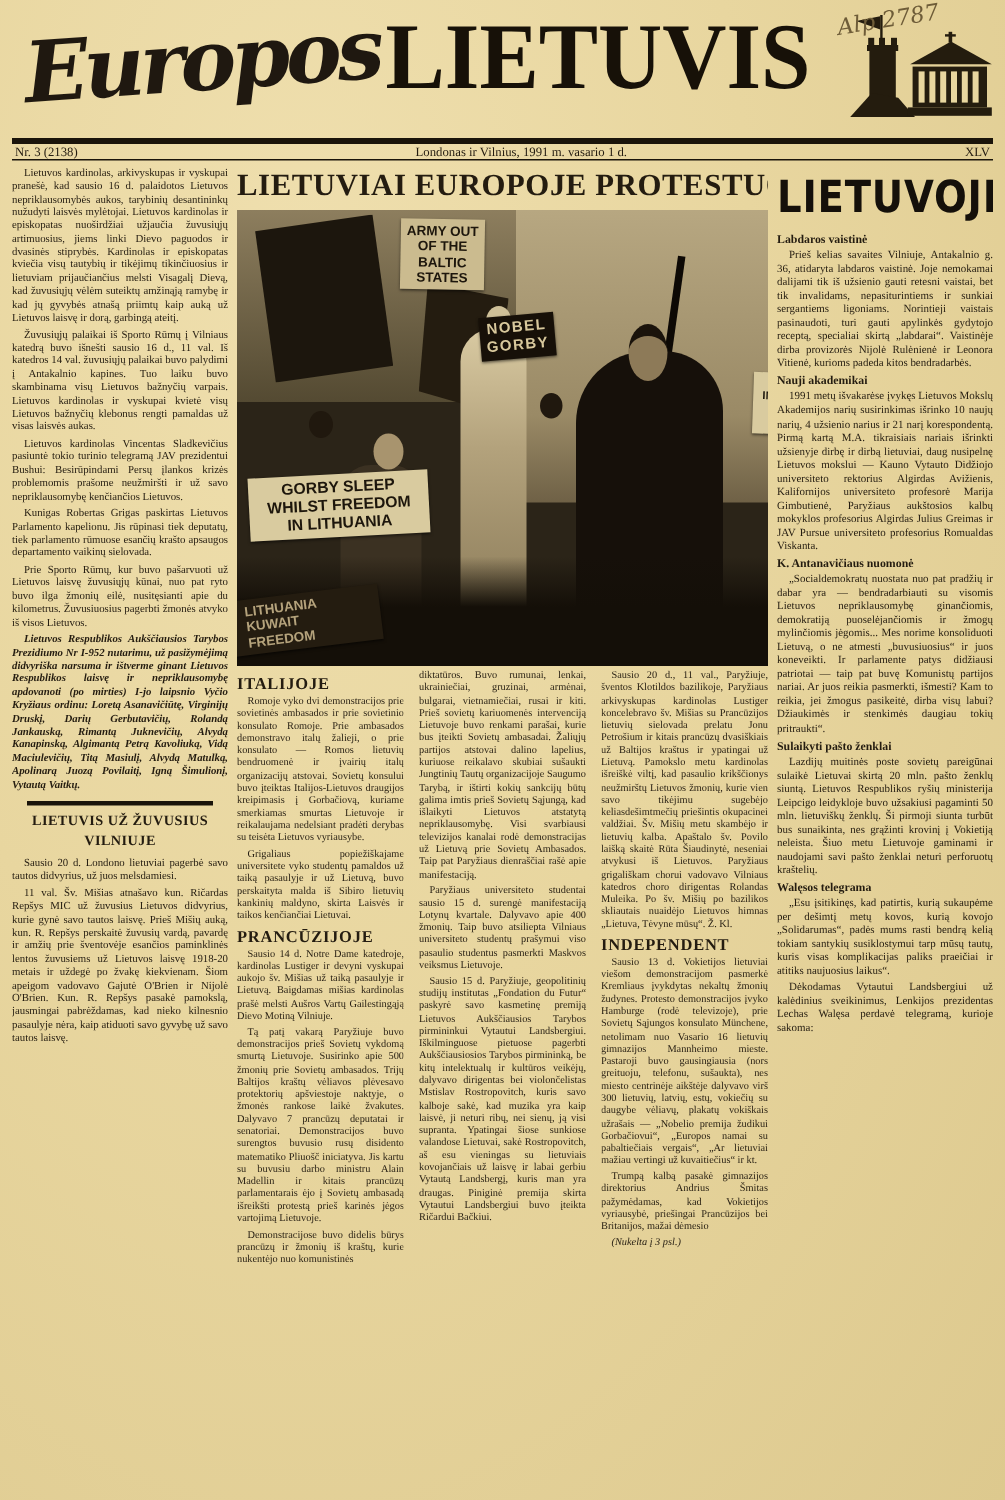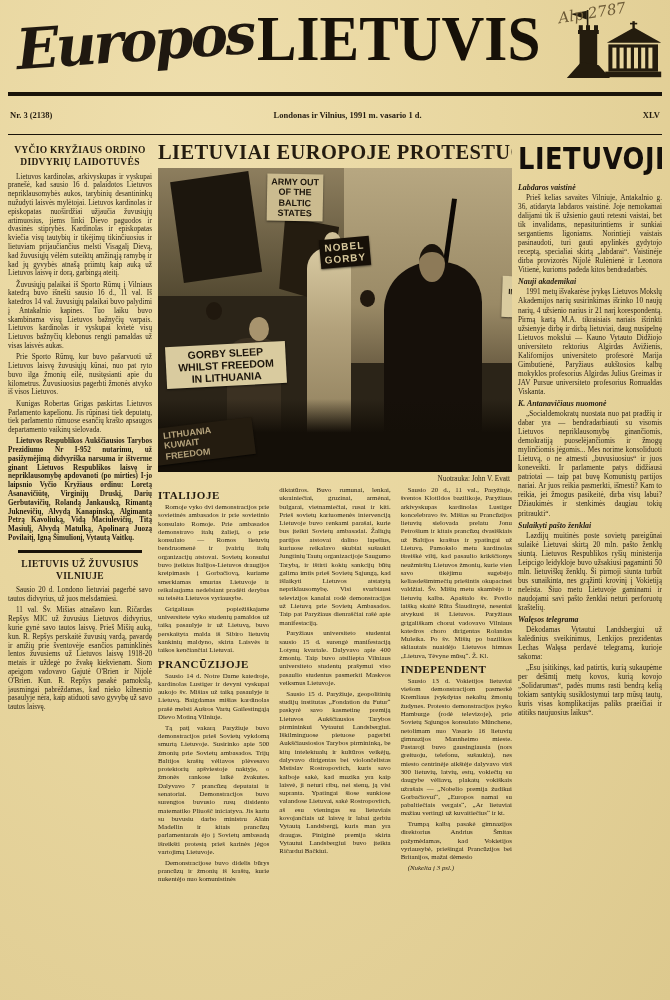--- a/index.html
+++ b/index.html
@@ -13,30 +13,30 @@
     font-size:56px;letter-spacing:-3px;display:inline-block;transform:rotate(-4deg);color:#1f1810;}
   .main-title{font-family:"Liberation Serif",serif;font-weight:bold;font-size:57px;
     display:inline-block;transform:scale(1.04,1.1);transform-origin:left bottom;
     letter-spacing:0;color:#171108;margin-left:4px;}
   .hand-note{position:absolute;top:4px;right:44px;font-family:"DejaVu Serif",serif;
     font-style:italic;font-size:15px;color:#6e5c38;transform:rotate(-9deg);z-index:3;}
   .bldg{position:absolute;right:4px;top:6px;}
   
   .dateline{margin:0 8px;border-top:4px solid #1a140a;border-bottom:1px solid #1a140a;
     display:flex;justify-content:space-between;align-items:center;
-    font-size:8.5px;font-weight:bold;padding:14px 2px;}
+    font-size:8.5px;font-weight:normal;padding:0 2px;}
   
   .body-grid{display:flex;gap:6px;padding:4px 8px 0;height:876px;overflow:hidden;}
   .colL{width:144px;overflow:hidden;}
   .colC{width:354px;overflow:hidden;}
   .colR{flex:1;overflow:hidden;}
   .colL p{font-size:7.2px;line-height:1.22;text-align:justify;margin:0 0 2.5px;text-indent:8px;}
   .art-title{font-size:9.5px;font-weight:bold;text-align:center;line-height:1.3;
     margin:5px 2px 4px;letter-spacing:.3px;}
-  .bold-par{font-weight:bold;}
+  .bold-par{font-weight:bold;font-style:italic;}
   .divider{height:3px;background:#1a140a;width:86%;margin:7px auto 3px;}
   
   .headline{font-size:20.5px;font-weight:bold;letter-spacing:.4px;margin:2px 0 4px;white-space:nowrap;}
   .photo{position:relative;width:404px;height:304px;background:#2b2418;overflow:hidden;}
   .ph-wall{position:absolute;left:46%;top:0;width:54%;height:64%;
     background:linear-gradient(180deg,#b7a781,#9a8a66 70%,#6f6146);}
   .ph-skyL{position:absolute;left:0;top:0;width:46%;height:42%;
     background:linear-gradient(180deg,#8d7e5e,#544a32);}
   .ph-flag1{position:absolute;left:3%;top:1%;width:92px;height:112px;background:#1c160d;
     clip-path:polygon(0 10%,85% 0,100% 90%,15% 100%);}
@@ -71,21 +71,21 @@
   .cap2{font-size:7.2px;}
   .subcols{display:flex;gap:10px;margin-top:3px;height:520px;overflow:hidden;}
   .subcol{flex:1;overflow:hidden;}
   .subcol p{font-size:6.9px;line-height:1.2;text-align:justify;margin:0 0 2.5px;text-indent:7px;}
   .subcol p.noind{text-indent:0;}
   .sec-head{font-size:11px;font-weight:bold;margin:3px 0 2px;letter-spacing:.5px;}
   .cont{font-style:italic;text-align:center;font-size:7.2px;text-indent:0;}
   
   .liet-title{font-family:"DejaVu Sans",sans-serif;font-weight:bold;font-size:25px;
     letter-spacing:.5px;transform:scale(1.03,1.18);transform-origin:left top;margin:3px 0 12px;color:#15100a;}
-  .sub-head{font-size:7.9px;font-weight:bold;margin:3px 0 1px;font-style:italic;}
+  .sub-head{font-size:7.9px;font-weight:bold;margin:3px 0 1px;}
   .colR p{font-size:7.3px;line-height:1.24;text-align:justify;margin:0 0 2px;text-indent:8px;}
   h1,h2,h3,h4{padding:0;margin:0;}
 </style>
 </head>
 <body>
 
 <div class="page">
 
   <div class="hand-note">Alp 2787</div>
 
@@ -122,25 +122,25 @@
 
   <div class="dateline">
     <span>Nr. 3 (2138)</span>
     <span>Londonas ir Vilnius,  1991 m. vasario 1 d.</span>
     <span>XLV</span>
   </div>
 
   <main class="body-grid">
 
     <section class="colL">
-      <h2 class="art-title">VYČIO KRYŽIAUS ORDINO DIDVYRIŲ LAIDOTUVĖS</h2>
       <p>Lietuvos kardinolas, arkivyskupas ir vyskupai pranešė, kad sausio 16 d. palaidotos Lietuvos nepriklausomybės aukos, tarybinių desantininkų nužudyti laisvės mylėtojai. Lietuvos kardinolas ir episkopatas nuoširdžiai užjaučia žuvusiųjų artimuosius, jiems linki Dievo paguodos ir dvasinės stiprybės. Kardinolas ir episkopatas kviečia visų tautybių ir tikėjimų tikinčiuosius ir lietuviam prijaučiančius melsti Visagalį Dievą, kad žuvusiųjų vėlėm suteiktų amžinąją ramybę ir kad jų gyvybės atnašą priimtų kaip auką už Lietuvos laisvę ir dorą, garbingą ateitį.</p>
       <p>Žuvusiųjų palaikai iš Sporto Rūmų į Vilniaus katedrą buvo išnešti sausio 16 d., 11 val. Iš katedros 14 val. žuvusiųjų palaikai buvo palydimi į Antakalnio kapines. Tuo laiku buvo skambinama visų Lietuvos bažnyčių varpais. Lietuvos kardinolas ir vyskupai kvietė visų Lietuvos bažnyčių klebonus rengti pamaldas už visas laisvės aukas.</p>
+      <p>Lietuvos kardinolas Vincentas Sladkevičius pasiuntė tokio turinio telegramą JAV prezidentui Bushui: Besirūpindami Persų įlankos krizės problemomis prašome neužmiršti ir už savo nepriklausomybę kenčiančios Lietuvos.</p>
+      <p>Kunigas Robertas Grigas paskirtas Lietuvos Parlamento kapelionu. Jis rūpinasi tiek deputatų, tiek parlamento rūmuose esančių krašto apsaugos departamento vaikinų sielovada.</p>
       <p>Prie Sporto Rūmų, kur buvo pašarvuoti už Lietuvos laisvę žuvusiųjų kūnai, nuo pat ryto buvo ilga žmonių eilė, nusitęsianti apie du kilometrus. Žuvusiuosius pagerbti žmonės atvyko iš visos Lietuvos.</p>
-      <p>Kunigas Robertas Grigas paskirtas Lietuvos Parlamento kapelionu. Jis rūpinasi tiek deputatų, tiek parlamento rūmuose esančių krašto apsaugos departamento vaikinų sielovada.</p>
       <p class="bold-par">Lietuvos Respublikos Aukščiausios Tarybos Prezidiumo Nr I-952 nutarimu, už pasižymėjimą didvyriška narsuma ir ištverme ginant Lietuvos Respublikos laisvę ir nepriklausomybę apdovanoti (po mirties) I-jo laipsnio Vyčio Kryžiaus ordinu: Loretą Asanavičiūtę, Virginijų Druskį, Darių Gerbutavičių, Rolandą Jankauską, Rimantą Juknevičių, Alvydą Kanapinską, Algimantą Petrą Kavoliuką, Vidą Maciulevičių, Titą Masiulį, Alvydą Matulką, Apolinarą Juozą Povilaitį, Igną Šimulionį, Vytautą Vaitkų.</p>
       <div class="divider"></div>
       <h2 class="art-title">LIETUVIS UŽ ŽUVUSIUS VILNIUJE</h2>
       <p>Sausio 20 d. Londono lietuviai pagerbė savo tautos didvyrius, už juos melsdamiesi.</p>
       <p>11 val. Šv. Mišias atnašavo kun. Ričardas Repšys MIC už žuvusius Lietuvos didvyrius, kurie gynė savo tautos laisvę. Prieš Mišių auką, kun. R. Repšys perskaitė žuvusių vardą, pavardę ir amžių prie šventovėje esančios paminklinės lentos žuvusiems už Lietuvos laisvę 1918-20 metais ir uždegė po žvakę kiekvienam. Šiom apeigom vadovavo Gajutė O'Brien ir Nijolė O'Brien. Kun. R. Repšys pasakė pamokslą, jausmingai pabrėždamas, kad nieko kilnesnio pasaulyje nėra, kaip atiduoti savo gyvybę už savo tautos laisvę.</p>
     </section>
 
     <section class="colC">
       <h1 class="headline">LIETUVIAI EUROPOJE PROTESTUOJA</h1>
 
@@ -172,21 +172,20 @@
         <div class="sign s-support">SUPPORT
 INDEPENDENT
 LITHUANIA
 NOW</div>
         <div class="sign s-kuwait">LITHUANIA
 KUWAIT
 FREEDOM</div>
       </figure>
 
       <div class="caption">
-        <div class="cap2">Nuotrauka: John V. Evatt</div>
       </div>
 
       <div class="subcols">
         <div class="subcol">
           <h3 class="sec-head">ITALIJOJE</h3>
           <p>Romoje vyko dvi demonstracijos prie sovietinės ambasados ir prie sovietinio konsulato Romoje. Prie ambasados demonstravo italų žalieji, o prie konsulato — Romos lietuvių bendruomenė ir įvairių italų organizacijų atstovai. Sovietų konsului buvo įteiktas Italijos-Lietuvos draugijos kreipimasis į Gorbačiovą, kuriame smerkiamas smurtas Lietuvoje ir reikalaujama nedelsiant pradėti derybas su teisėta Lietuvos vyriausybe.</p>
           <p>Grigaliaus popiežiškajame universitete vyko studentų pamaldos už taiką pasaulyje ir už Lietuvą, buvo perskaityta malda iš Sibiro lietuvių kankinių maldyno, skirta Laisvės ir taikos kenčiančiai Lietuvai.</p>
           <h3 class="sec-head">PRANCŪZIJOJE</h3>
           <p>Sausio 14 d. Notre Dame katedroje, kardinolas Lustiger ir devyni vyskupai aukojo šv. Mišias už taiką pasaulyje ir Lietuvą. Baigdamas mišias kardinolas prašė melsti Aušros Vartų Gailestingąją Dievo Motiną Vilniuje.</p>
           <p>Tą patį vakarą Paryžiuje buvo demonstracijos prieš Sovietų vykdomą smurtą Lietuvoje. Susirinko apie 500 žmonių prie Sovietų ambasados. Trijų Baltijos kraštų vėliavos plėvesavo protektorių apšviestoje naktyje, o žmonės rankose laikė žvakutes. Dalyvavo 7 prancūzų deputatai ir senatoriai. Demonstracijos buvo surengtos buvusio rusų disidento matematiko Pliuošč iniciatyva. Jis kartu su buvusiu darbo ministru Alain Madellin ir kitais prancūzų parlamentarais ėjo į Sovietų ambasadą išreikšti protestą prieš karinės jėgos vartojimą Lietuvoje.</p>
@@ -211,18 +210,18 @@
       <h1 class="liet-title">LIETUVOJE</h1>
       <h4 class="sub-head">Labdaros vaistinė</h4>
       <p>Prieš kelias savaites Vilniuje, Antakalnio g. 36, atidaryta labdaros vaistinė. Joje nemokamai dalijami tik iš užsienio gauti retesni vaistai, bet tik invalidams, nepasiturintiems ir sunkiai sergantiems ligoniams. Norintieji vaistais pasinaudoti, turi gauti apylinkės gydytojo receptą, specialiai skirtą „labdarai“. Vaistinėje dirba provizorės Nijolė Rulėnienė ir Leonora Vitienė, kurioms padeda kitos bendradarbės.</p>
       <h4 class="sub-head">Nauji akademikai</h4>
       <p>1991 metų išvakarėse įvykęs Lietuvos Mokslų Akademijos narių susirinkimas išrinko 10 naujų narių, 4 užsienio narius ir 21 narį korespondentą. Pirmą kartą M.A. tikraisiais nariais išrinkti užsienyje dirbę ir dirbą lietuviai, daug nusipelnę Lietuvos mokslui — Kauno Vytauto Didžiojo universiteto rektorius Algirdas Avižienis, Kalifornijos universiteto profesorė Marija Gimbutienė, Paryžiaus aukštosios kalbų mokyklos profesorius Algirdas Julius Greimas ir JAV Pursue universiteto profesorius Romualdas Viskanta.</p>
       <h4 class="sub-head">K. Antanavičiaus nuomonė</h4>
       <p>„Socialdemokratų nuostata nuo pat pradžių ir dabar yra — bendradarbiauti su visomis Lietuvos nepriklausomybę ginančiomis, demokratiją puoselėjančiomis ir žmogų mylinčiomis jėgomis... Mes norime konsoliduoti Lietuvą, o ne atmesti „buvusiuosius“ ir juos koneveikti. Ir parlamente patys didžiausi patriotai — taip pat buvę Komunistų partijos nariai. Ar juos reikia pasmerkti, išmesti? Kam to reikia, jei žmogus pasikeitė, dirba visų labui? Džiaukimės ir stenkimės daugiau tokių pritraukti“.</p>
       <h4 class="sub-head">Sulaikyti pašto ženklai</h4>
       <p>Lazdijų muitinės poste sovietų pareigūnai sulaikė Lietuvai skirtą 20 mln. pašto ženklų siuntą. Lietuvos Respublikos ryšių ministerija Leipcigo leidykloje buvo užsakiusi pagaminti 50 mln. lietuviškų ženklų. Ši pirmoji siunta turbūt bus sunaikinta, nes grąžinti krovinį į Vokietiją neleista. Šiuo metu Lietuvoje gaminami ir naudojami savi pašto ženklai neturi perforuotų kraštelių.</p>
       <h4 class="sub-head">Walęsos telegrama</h4>
+      <p>„Esu įsitikinęs, kad patirtis, kurią sukaupėme per dešimtį metų kovos, kurią kovojo „Solidarumas“, padės mums rasti bendrą kelią tokiam santykių susiklostymui tarp mūsų tautų, kuris visas komplikacijas paliks praeičiai ir atitiks naujuosius laikus“.</p>
       <p>Dėkodamas Vytautui Landsbergiui už kalėdinius sveikinimus, Lenkijos prezidentas Lechas Walęsa perdavė telegramą, kurioje sakoma:</p>
-      <p>„Esu įsitikinęs, kad patirtis, kurią sukaupėme per dešimtį metų kovos, kurią kovojo „Solidarumas“, padės mums rasti bendrą kelią tokiam santykių susiklostymui tarp mūsų tautų, kuris visas komplikacijas paliks praeičiai ir atitiks naujuosius laikus“.</p>
     </aside>
 
   </main>
 </div>
 
 </body></html>

